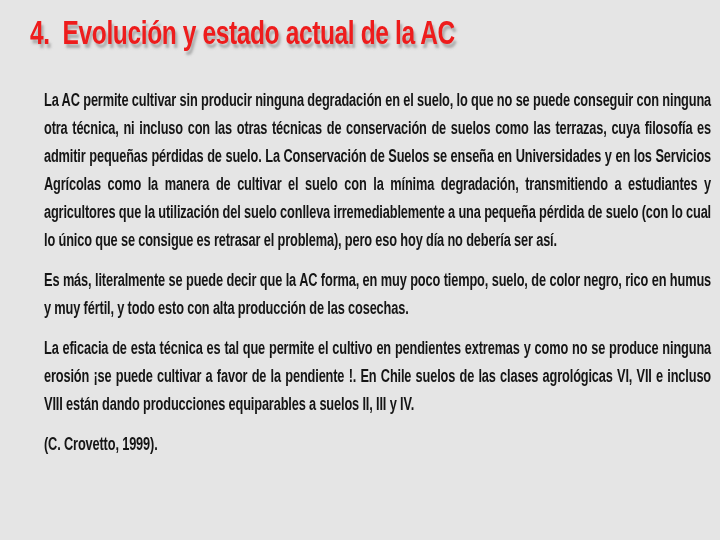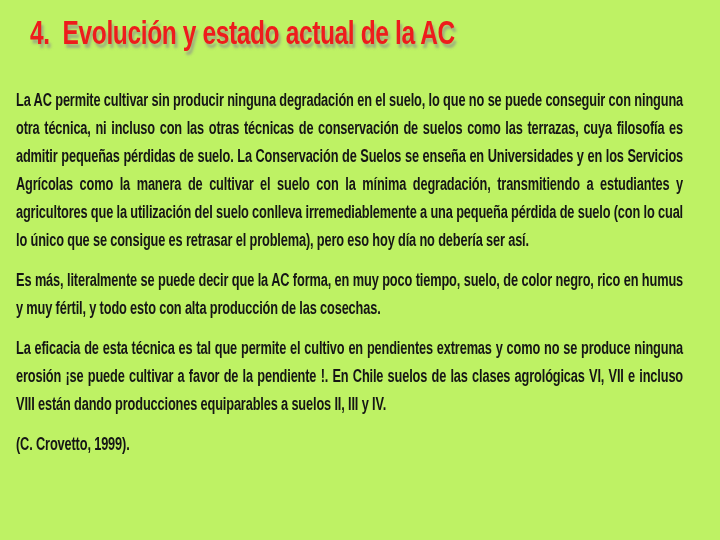--- a/index.html
+++ b/index.html
@@ -4,40 +4,40 @@
 <style>
   html, body {
     margin: 0;
     padding: 0;
     background: #ffffff;
   }
   .slide {
     position: relative;
     width: 720px;
     height: 540px;
-    background: #bef264;
+    background: #e5e5e5;
     overflow: hidden;
     font-family: "Liberation Sans", sans-serif;
   }
   .slide-title {
     position: absolute;
     left: 30px;
     top: 13px;
     font-size: 34px;
     font-weight: bold;
     color: #ee1c1c;
     white-space: pre;
     letter-spacing: -0.5px;
     transform: scaleX(0.72);
     transform-origin: left top;
     text-shadow: 3px 4px 3px rgba(140,140,140,0.65);
   }
   .body-wrap {
     position: absolute;
-    left: 16px;
+    left: 44px;
     top: 86px;
     width: 667px;
   }
   .body-scale {
     width: 940px;
     transform: scaleX(0.7096);
     transform-origin: top left;
   }
   .body-scale p {
     margin: 0 0 12px 0;

